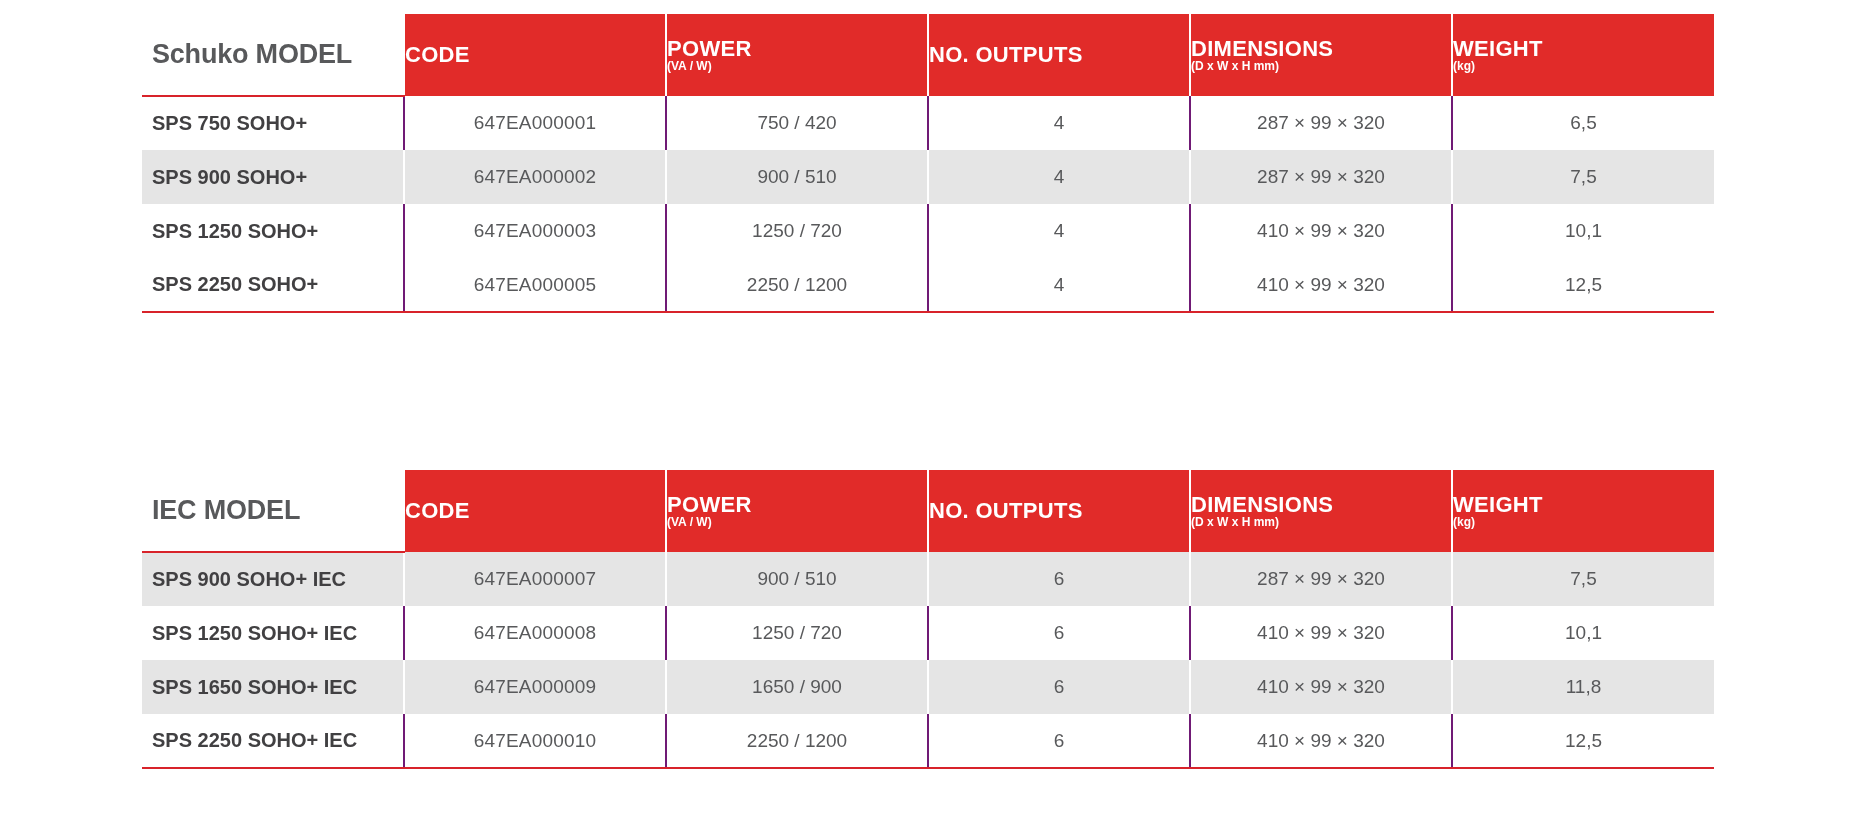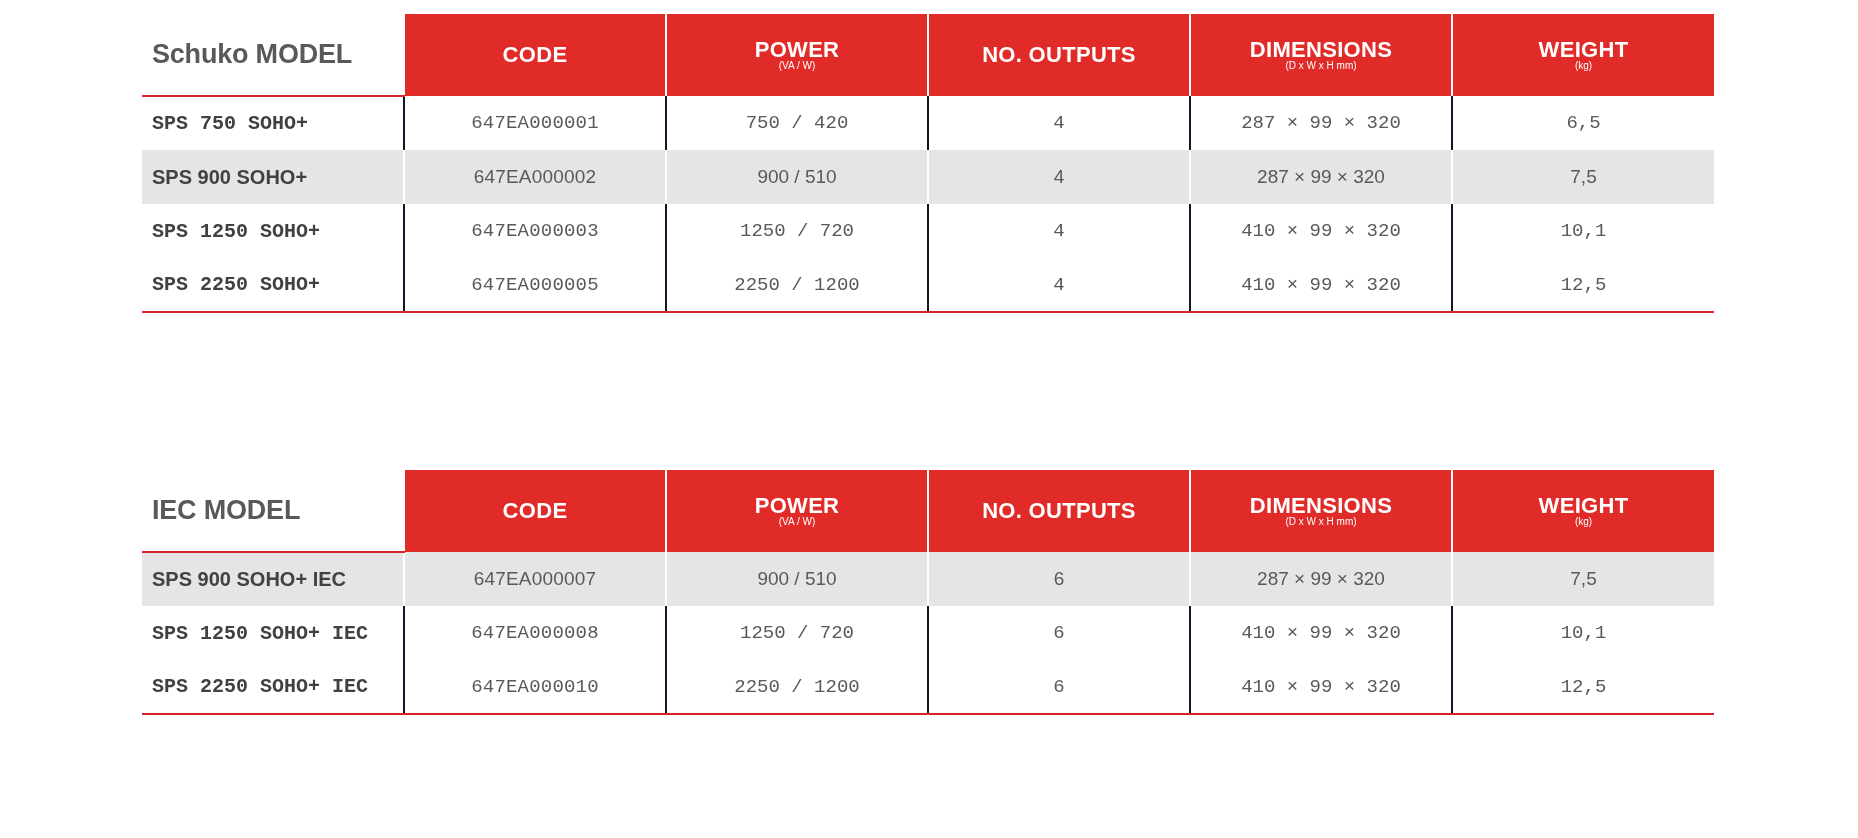--- a/index.html
+++ b/index.html
@@ -33,21 +33,21 @@
   col.c-out   { width: 262px; }
   col.c-dim   { width: 262px; }
   col.c-wt    { width: 262px; }
 
   
   thead tr { height: 82px; }
   th {
     padding: 0;
     margin: 0;
     vertical-align: middle;
-    text-align: center;
+    text-align: left;
   }
   th.model-head {
     background: #ffffff;
     color: #58595b;
     text-align: left;
     padding-left: 10px;
     font-size: 27px;
     font-weight: bold;
     letter-spacing: -0.2px;
     border-bottom: 2px solid #d8232a;
@@ -60,37 +60,37 @@
     line-height: 1.05;
   }
   th.red-head .main {
     display: block;
     font-size: 22px;
     font-weight: bold;
     letter-spacing: 0.3px;
   }
   th.red-head .sub {
     display: block;
-    font-size: 10px;
-    font-weight: normal;
+    font-size: 12px;
+    font-weight: bold;
     margin-top: 0;
   }
 
   tbody tr { height: 54px; }
-  tbody tr.odd  td { background: #ffffff; font-family: Liberation Mono, monospace; }
+  tbody tr.odd  td { background: #ffffff; }
   tbody tr.even td { background: #e5e5e5; }
 
   td {
     padding: 0;
     margin: 0;
     text-align: center;
     vertical-align: middle;
     font-size: 19px;
     color: #58595b;
-    border-left: 2px solid #0f172a;
+    border-left: 2px solid #701a75;
   }
   tbody tr.even td { border-left-color: #ffffff; }
   td.model {
     text-align: left;
     padding-left: 10px;
     font-weight: bold;
     font-size: 20px;
     color: #414042;
     border-left: none;
   }
@@ -230,20 +230,28 @@
         <td>7,5</td>
       </tr>
       <tr class="odd">
         <td class="model">SPS 1250 SOHO+ IEC</td>
         <td class="code">647EA000008</td>
         <td>1250 / 720</td>
         <td>6</td>
         <td>410 × 99 × 320</td>
         <td>10,1</td>
       </tr>
+      <tr class="even">
+        <td class="model">SPS 1650 SOHO+ IEC</td>
+        <td class="code">647EA000009</td>
+        <td>1650 / 900</td>
+        <td>6</td>
+        <td>410 × 99 × 320</td>
+        <td>11,8</td>
+      </tr>
       <tr class="odd last">
         <td class="model">SPS 2250 SOHO+ IEC</td>
         <td class="code">647EA000010</td>
         <td>2250 / 1200</td>
         <td>6</td>
         <td>410 × 99 × 320</td>
         <td>12,5</td>
       </tr>
     </tbody>
   </table>

